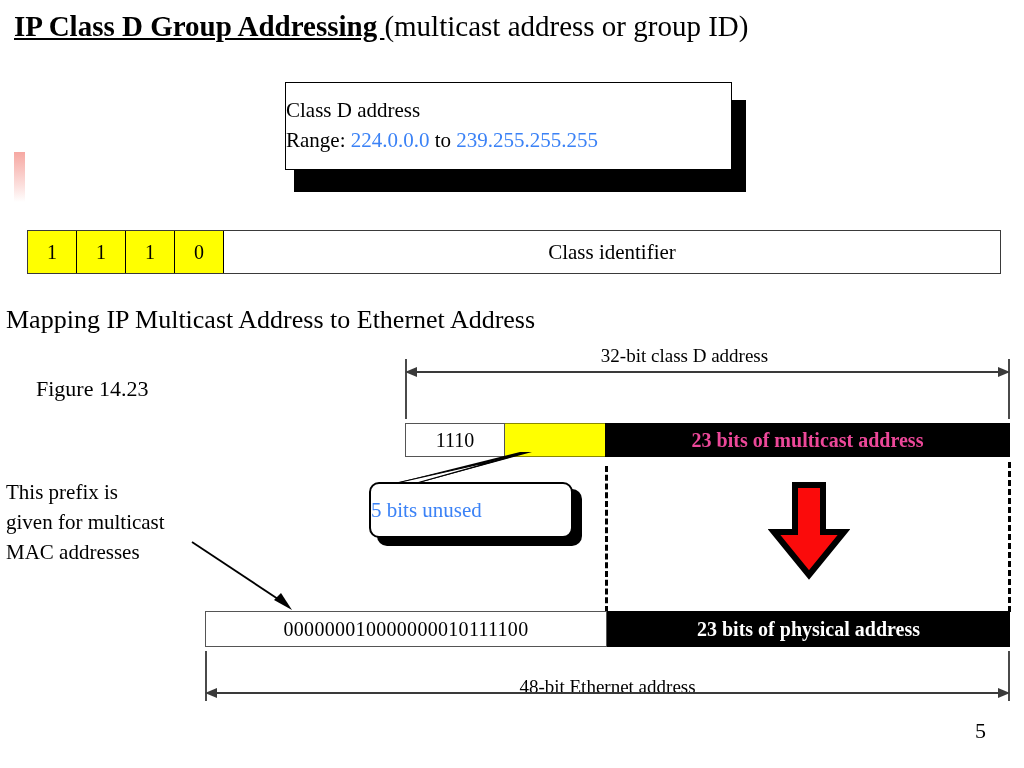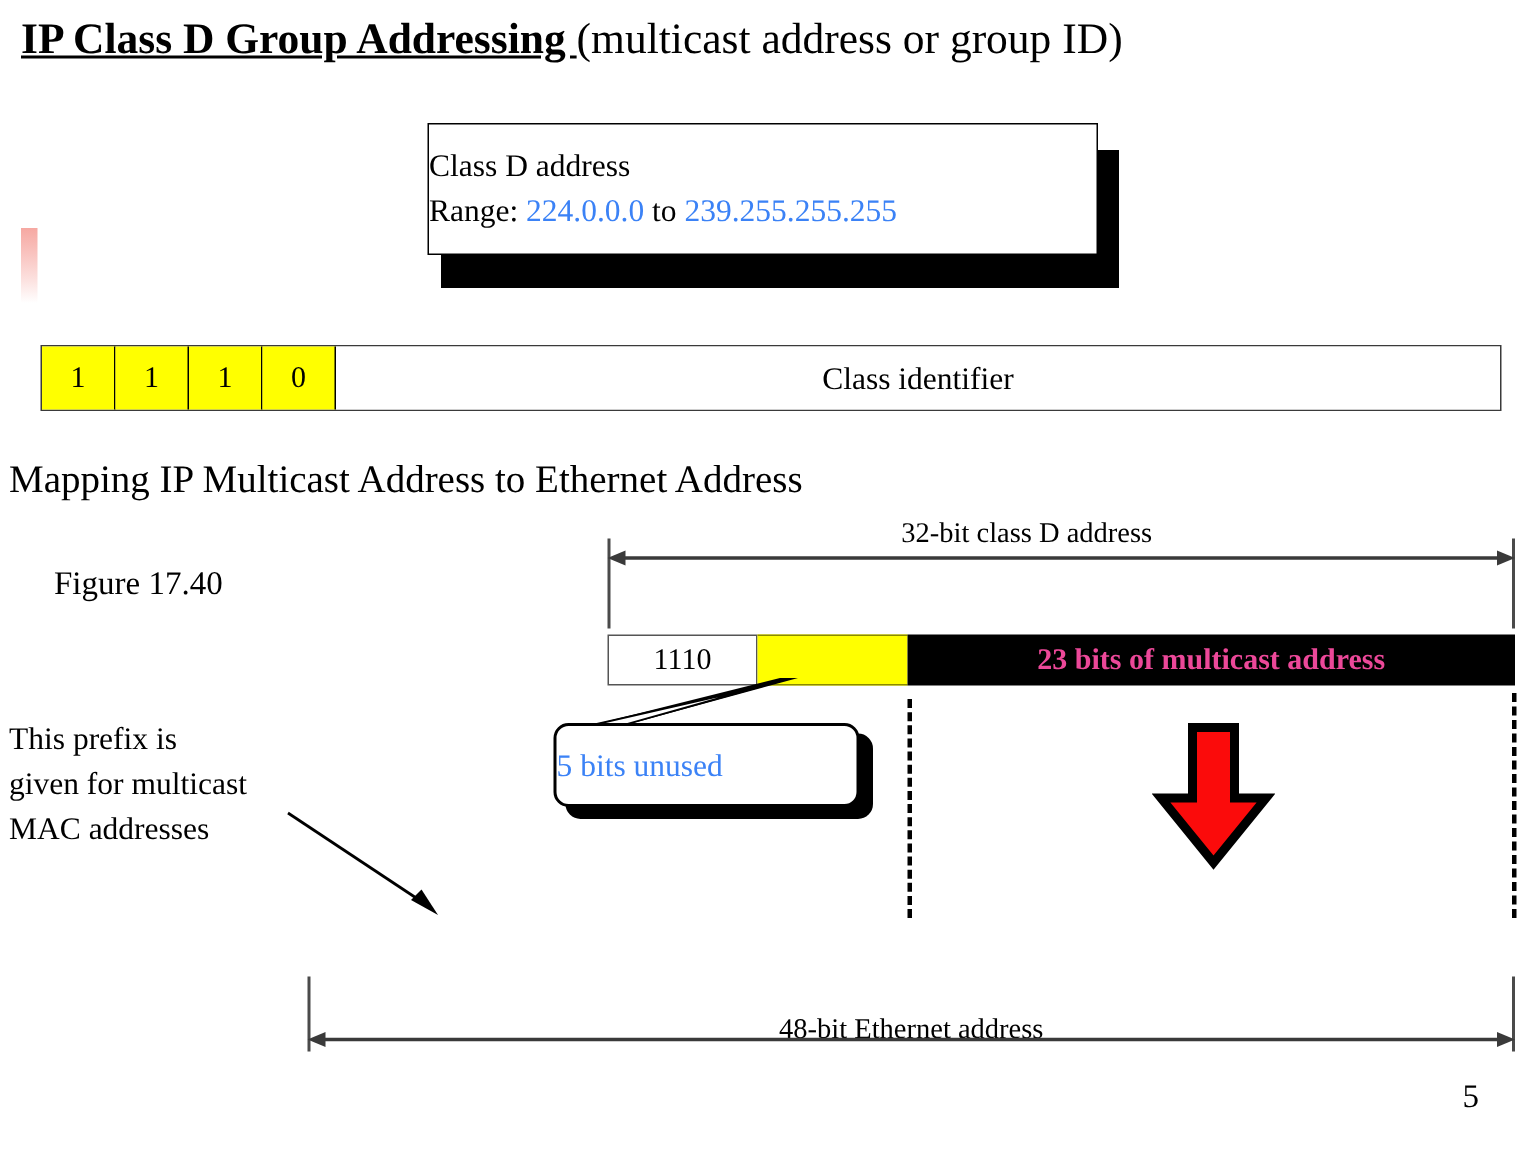--- a/index.html
+++ b/index.html
@@ -359,21 +359,21 @@
   <div id="bitbar">
     <div class="bit">1</div>
     <div class="bit">1</div>
     <div class="bit">1</div>
     <div class="bit">0</div>
     <div class="groupid">Class identifier</div>
   </div>
 
   <div id="section-heading">Mapping IP Multicast Address to Ethernet Address</div>
 
-  <div id="figure-label">Figure 17.40</div>
+  <div id="figure-label">Figure 14.23</div>
 
   <div id="prefix-note">
     <div>This prefix is</div>
     <div>given for multicast</div>
     <div>MAC addresses</div>
   </div>
 
   <div id="m32-label">32-bit class D address</div>
   <div id="m32-tick-l"></div>
   <div id="m32-tick-r"></div>
@@ -403,20 +403,24 @@
 
   <svg id="red-arrow" viewBox="0 0 82 100">
     <polygon points="27,5 55,5 55,52 76,52 41,95 6,52 27,52" fill="#fb0b0b" stroke="#000000" stroke-width="6" stroke-linejoin="miter"></polygon>
   </svg>
 
   <svg id="prefix-arrow" viewBox="0 0 110 75">
     <line x1="2" y1="2" x2="94" y2="63" stroke="#000000" stroke-width="1.8"></line>
     <polygon points="102,70 84,60 91,53" fill="#000000"></polygon>
   </svg>
 
+  <div id="ethbar">
+    <div class="seg-bin">000000010000000010111100</div>
+    <div class="seg-black">23 bits of physical address</div>
+  </div>
 
   <div id="m48-tick-l"></div>
   <div id="m48-tick-r"></div>
   <div id="m48-label">48-bit Ethernet address</div>
   <svg id="m48-arrow" viewBox="0 0 805 14">
     <line x1="8" y1="7" x2="797" y2="7" stroke="#3a3a3a" stroke-width="2.2"></line>
     <polygon points="0,7 12,2 12,12" fill="#3a3a3a"></polygon>
     <polygon points="805,7 793,2 793,12" fill="#3a3a3a"></polygon>
   </svg>
 

